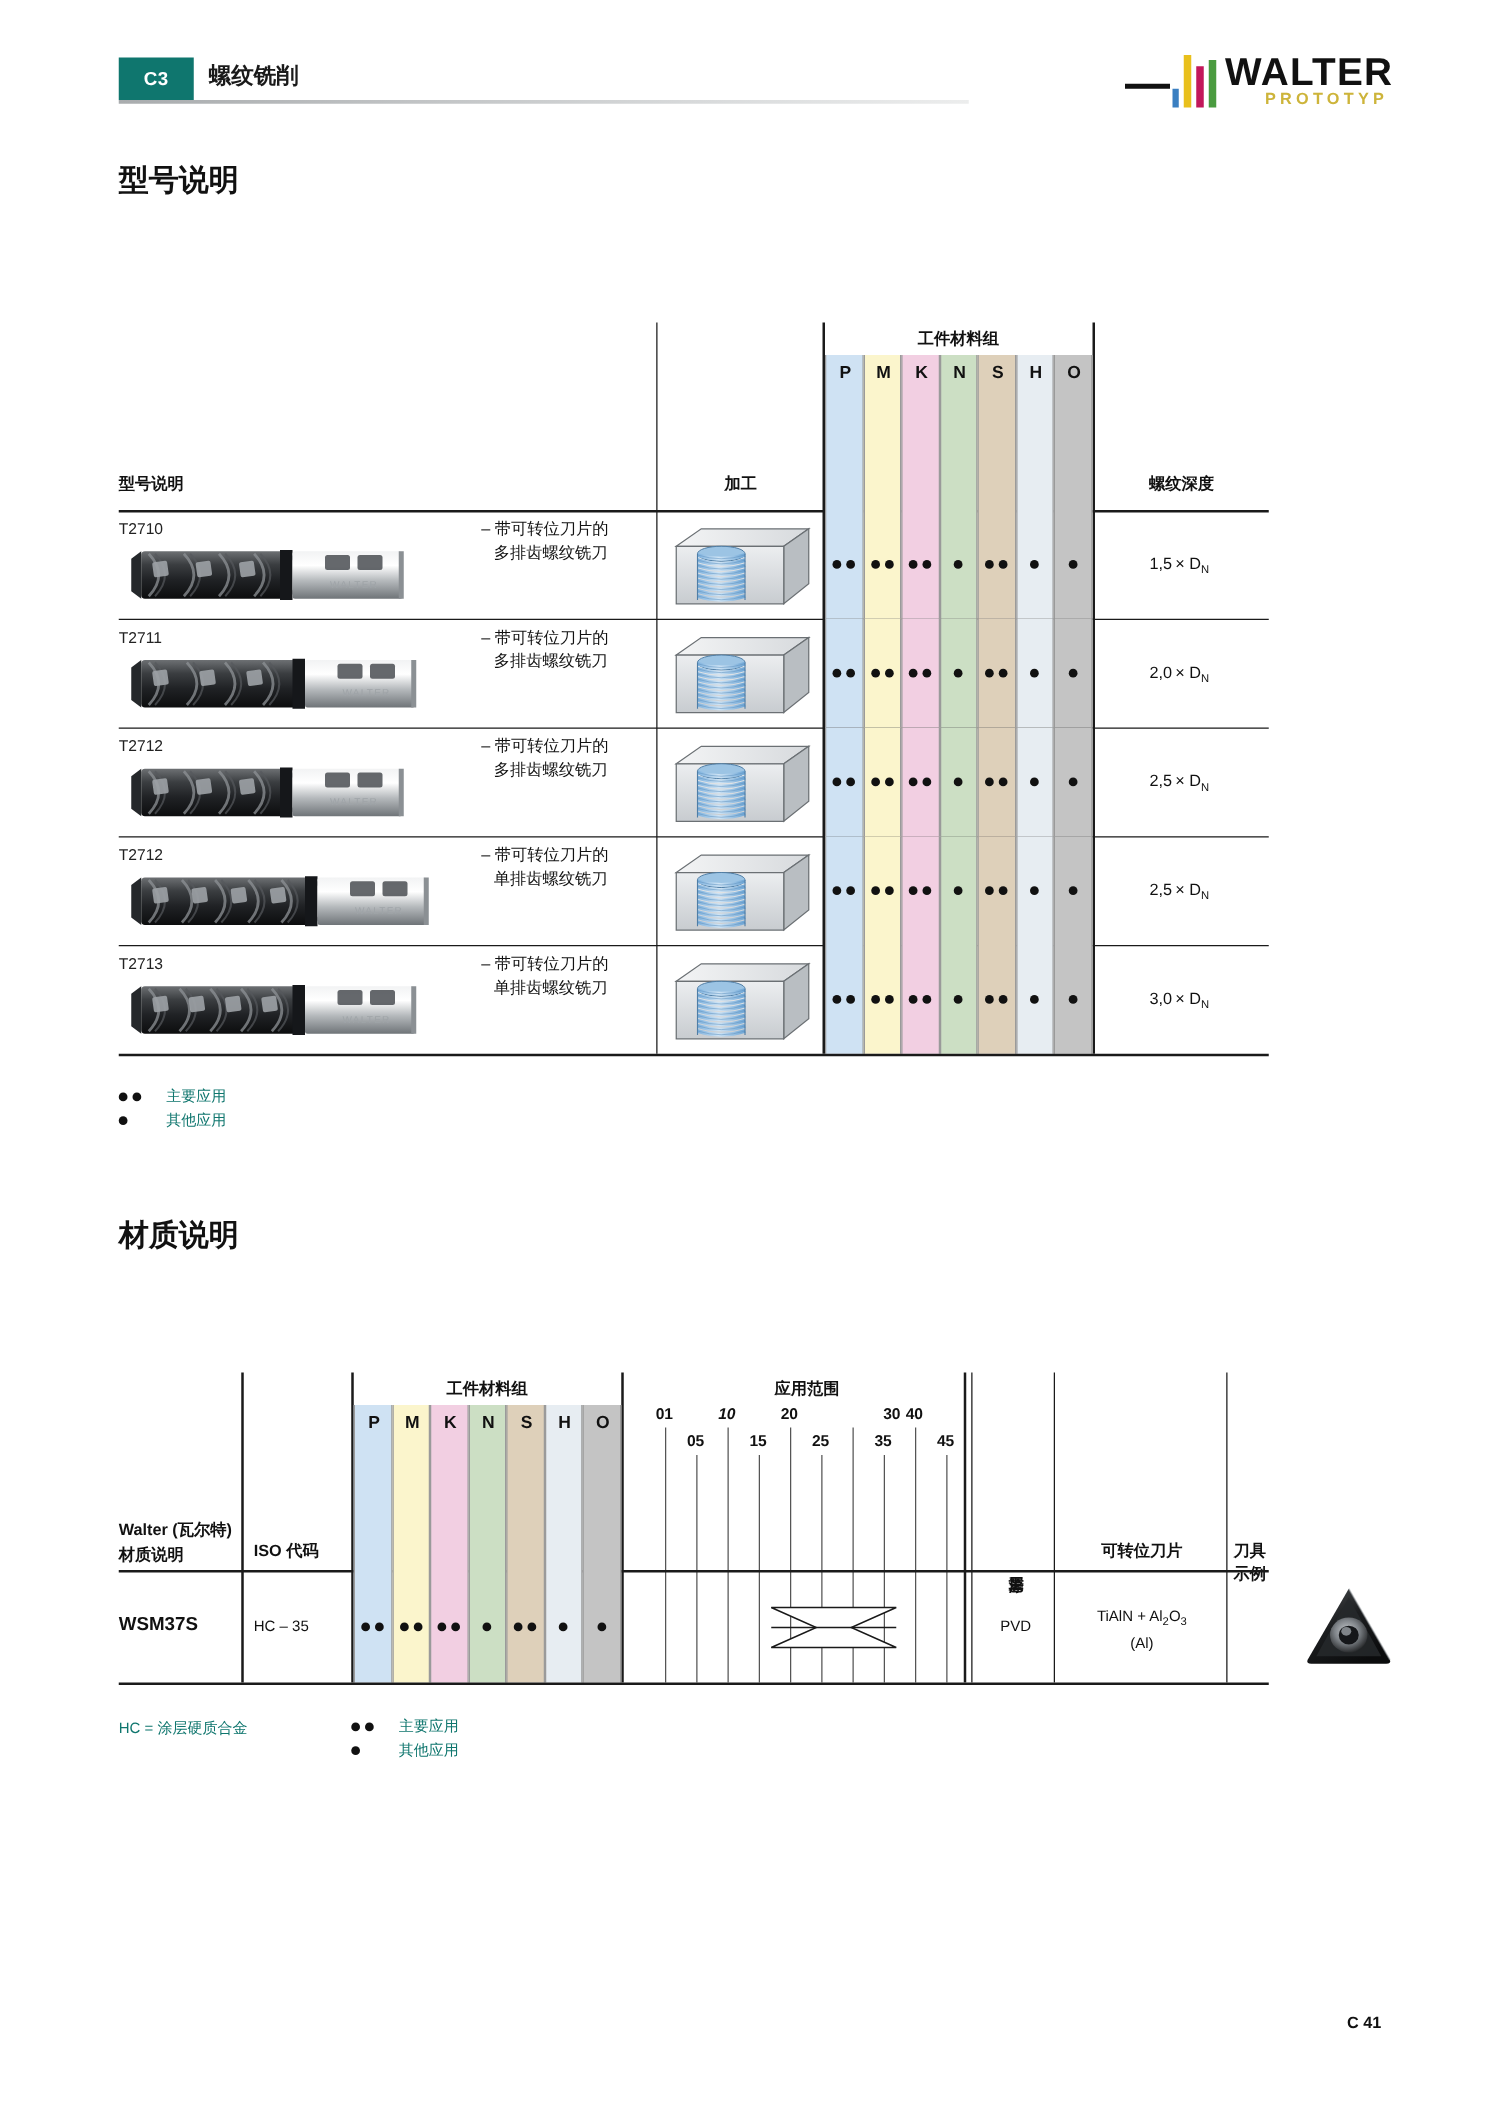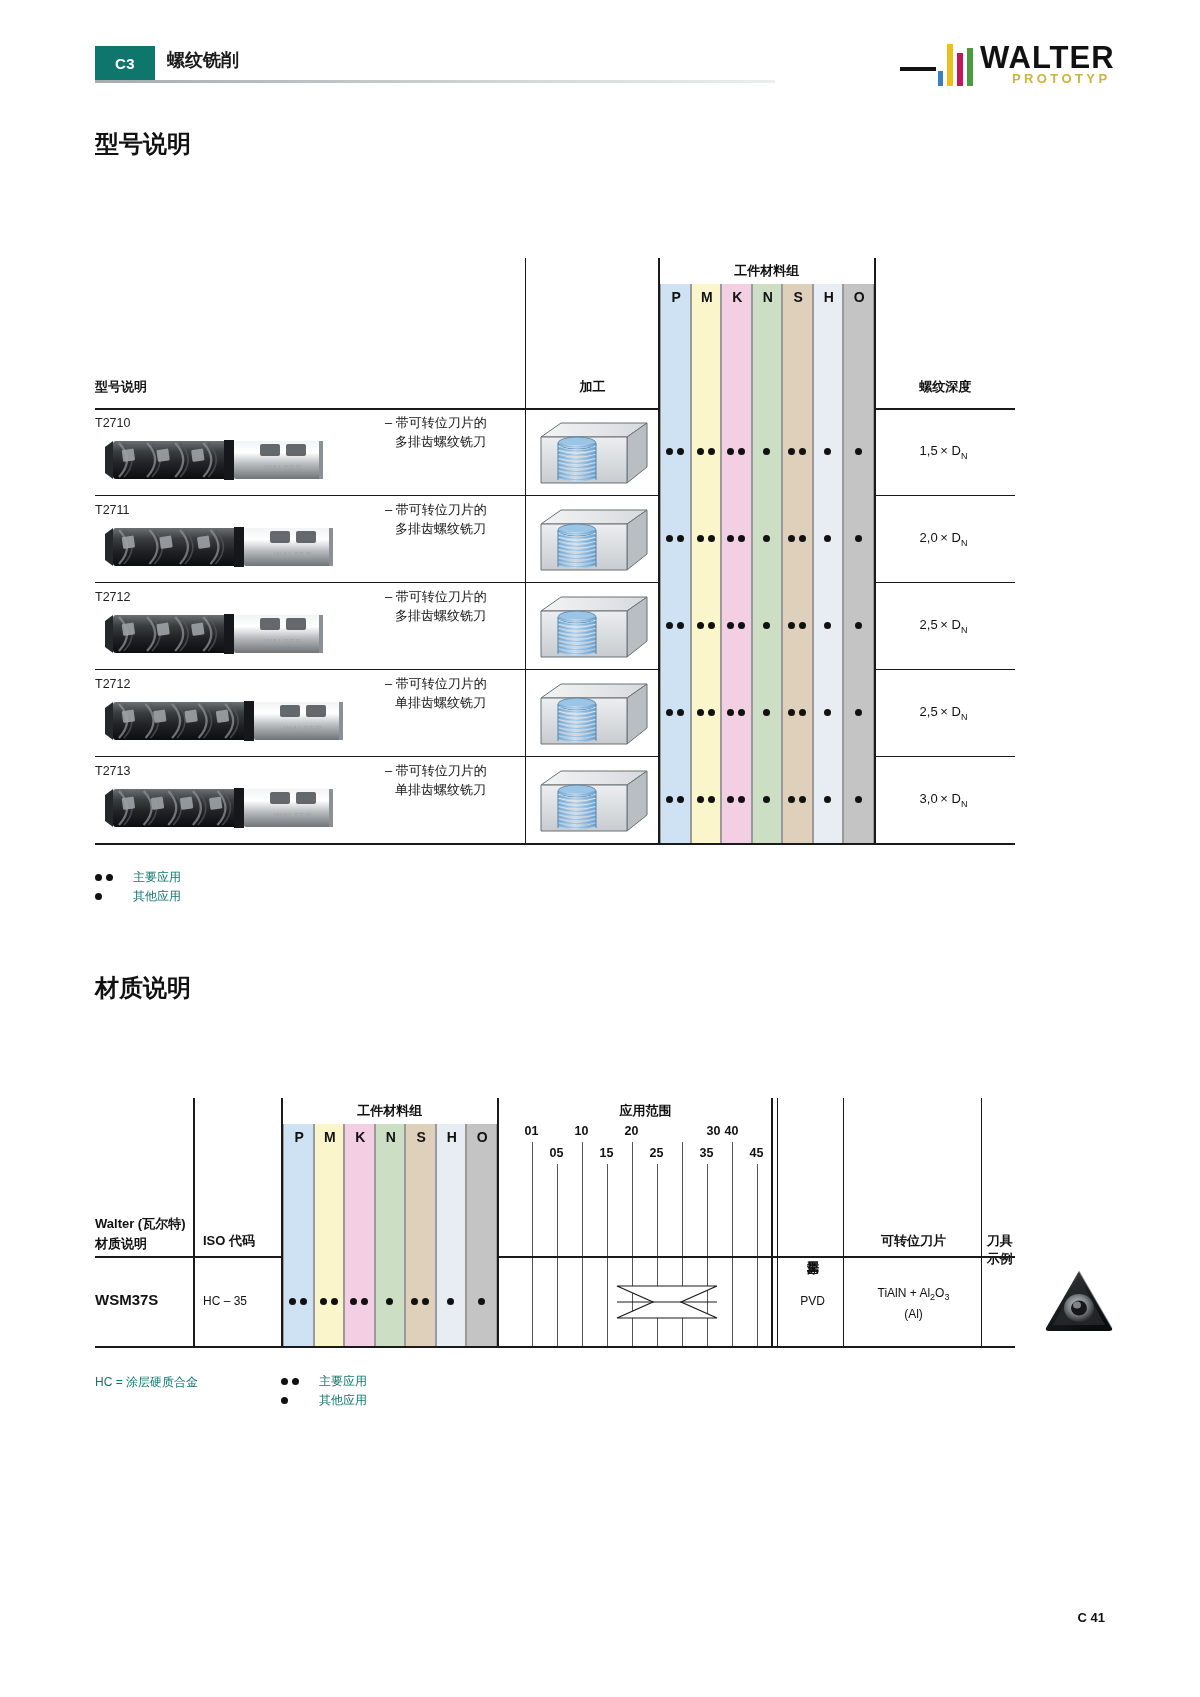--- a/index.html
+++ b/index.html
@@ -819,21 +819,21 @@
       <div class="mcol" style="left:340.5px;top:26px;width:30.5px;height:132px;background:#e7edf2;">
         <div class="mg-head" style="left:0;top:0;width:30.5px;height:26px;">H</div>
         <div class="vtext">硬材料</div>
       </div>
       <div class="mcol" style="left:371px;top:26px;width:30.5px;height:132px;background:#c4c4c4;">
         <div class="mg-head" style="left:0;top:0;width:30.5px;height:26px;">O</div>
         <div class="vtext">其他</div>
       </div>
       <div class="ar-num" style="left:429.5px;top:26px;">01</div>
       <div class="ar-tick" style="left:436.5px;top:44px;height:204px;"></div>
-      <div class="ar-num" style="left:479.5px;top:26px;">10</div>
+      <div class="ar-num" style="left:479.5px;top:26px;font-style:italic;">10</div>
       <div class="ar-tick" style="left:486.5px;top:44px;height:204px;"></div>
       <div class="ar-num" style="left:529.5px;top:26px;">20</div>
       <div class="ar-tick" style="left:536.5px;top:44px;height:204px;"></div>
       <div class="ar-num" style="left:579.5px;top:26px;margin-left:32px;">30</div>
       <div class="ar-tick" style="left:586.5px;top:44px;height:204px;"></div>
       <div class="ar-num" style="left:629.5px;top:26px;">40</div>
       <div class="ar-tick" style="left:636.5px;top:44px;height:204px;"></div>
       <div class="ar-num" style="left:454.5px;top:48px;">05</div>
       <div class="ar-tick" style="left:461.5px;top:66px;height:182px;"></div>
       <div class="ar-num" style="left:504.5px;top:48px;">15</div>

